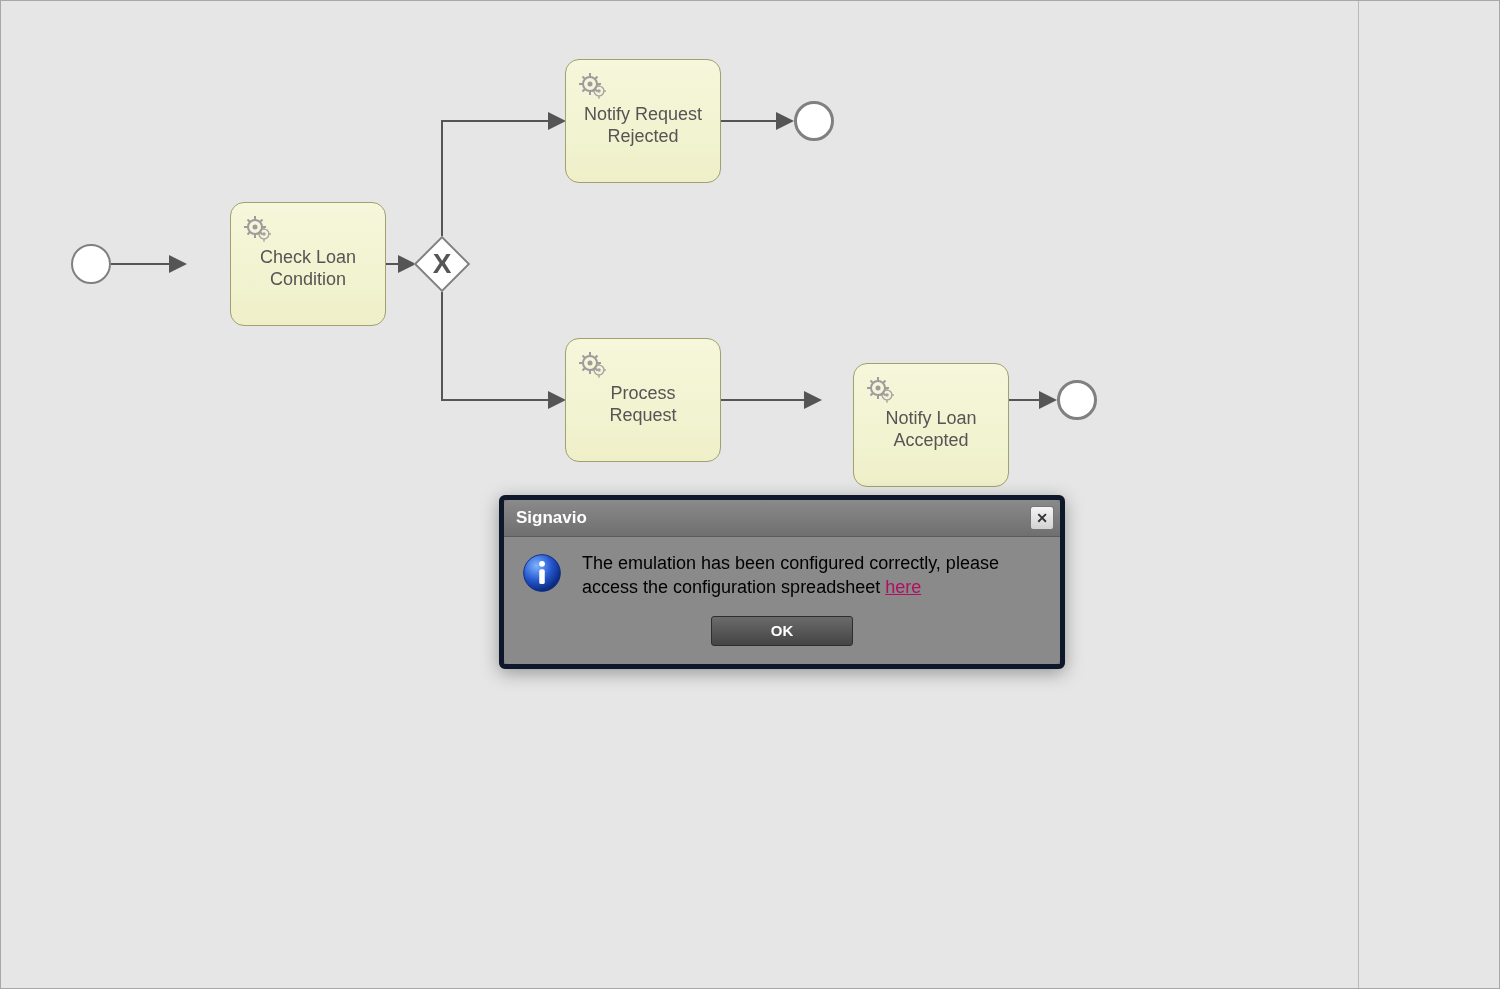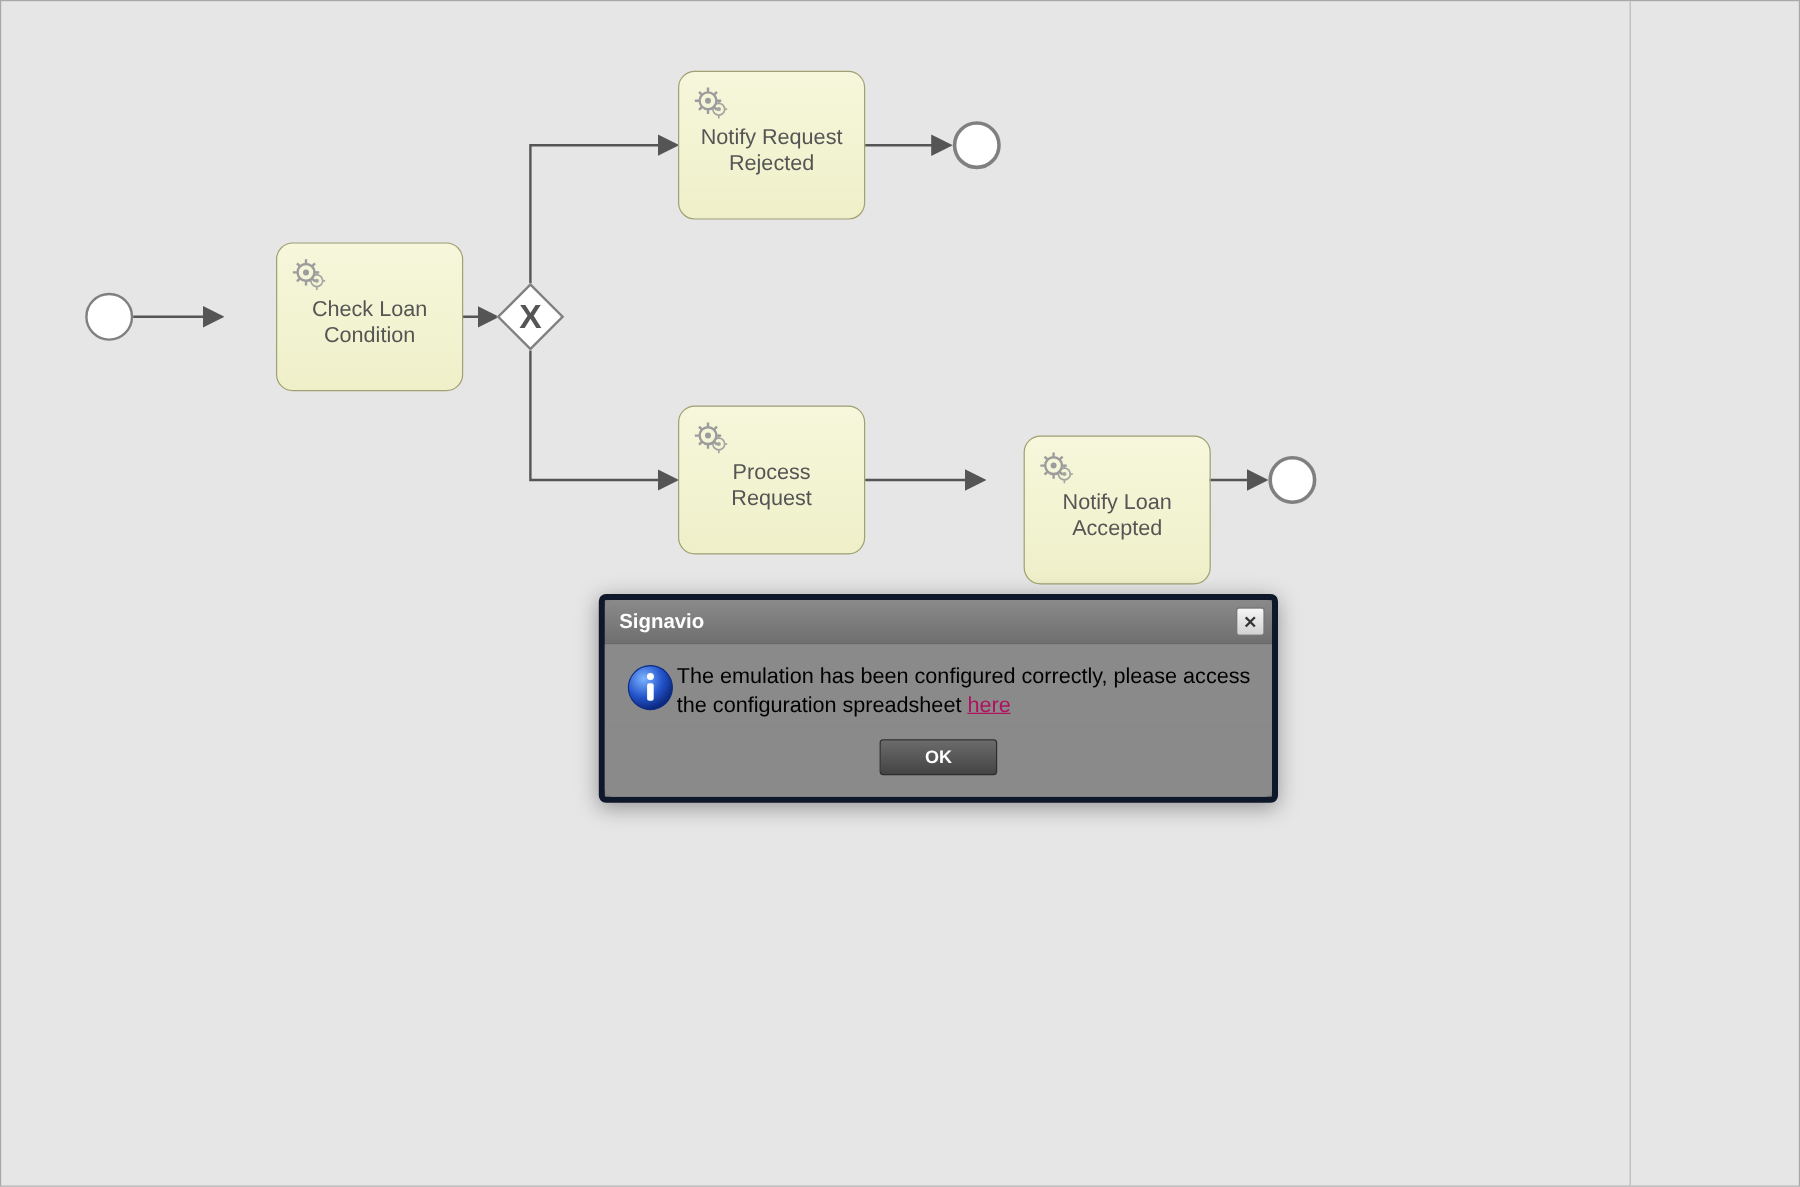--- a/index.html
+++ b/index.html
@@ -143,20 +143,21 @@
     align-items: center;
     justify-content: center;
     font-weight: 700;
     font-size: 14px;
     color: #333;
     cursor: pointer;
   }
   .dialog .body {
     padding: 14px 16px 6px 16px;
     display: flex;
+    gap: 18px;
     align-items: flex-start;
     background: #8a8a8a;
   }
   .dialog .body .icon {
     flex: 0 0 44px;
   }
   .dialog .body .msg {
     color: #000;
     font-size: 18px;
     line-height: 1.35;
@@ -166,21 +167,21 @@
     text-decoration: underline;
   }
   .dialog .footer {
     padding: 10px 0 18px 0;
     display: flex;
     justify-content: center;
     background: #8a8a8a;
     border-radius: 0 0 6px 6px;
   }
   .dialog .footer button {
-    width: 98px;
+    width: 142px;
     height: 30px;
     background: linear-gradient(to bottom, #6b6b6b 0%, #444 100%);
     color: #fff;
     border: 1px solid #2e2e2e;
     border-radius: 3px;
     font-weight: 700;
     font-size: 15px;
     cursor: pointer;
   }
 

